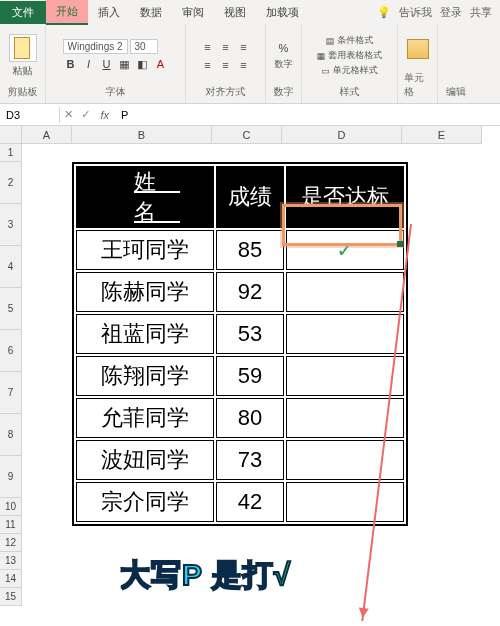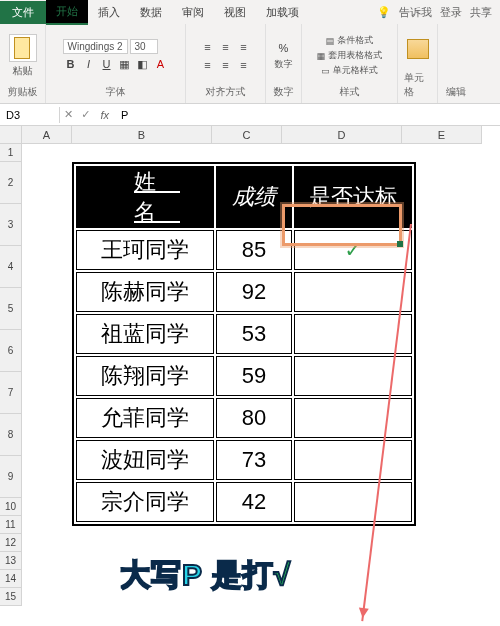--- a/index.html
+++ b/index.html
@@ -1,20 +1,20 @@
 <!DOCTYPE html>
 <html><head>
 <meta charset="utf-8">
 <style>
 * { margin: 0; padding: 0; box-sizing: border-box; font-family: "Microsoft YaHei", sans-serif; }
 body { width: 500px; height: 626px; background: #fff; overflow: hidden; position: relative; }
 .titlebar { height: 24px; background: #f3f2f1; display: flex; align-items: center; font-size: 11px; color: #fff; }
 .titlebar .file { background: #217346; padding: 4px 12px; color: #fff; }
 .titlebar .tab { padding: 4px 10px; color: #444; }
-.titlebar .tab.active { background: #000000; border-bottom: 2px solid #217346; color: #217346; }
+.titlebar .tab.active { background: #fca5a5; border-bottom: 2px solid #217346; color: #217346; }
 .titlebar .right { margin-left: auto; display: flex; gap: 8px; padding-right: 8px; color: #666; align-items: center; }
 .ribbon { height: 80px; background: #f3f2f1; border-bottom: 1px solid #d4d4d4; display: flex; font-size: 10px; color: #555; }
 .rgroup { border-right: 1px solid #e0e0e0; padding: 4px 6px; display: flex; flex-direction: column; justify-content: flex-end; align-items: center; }
 .rgroup .label { font-size: 10px; color: #666; margin-top: 2px; }
 .rgroup .body { flex:1; display:flex; flex-direction:column; gap:2px; align-items:center; justify-content:center;}
 .fontrow { display:flex; gap:2px; align-items:center; }
 .fontbox { border:1px solid #ccc; background:#fff; padding:1px 4px; font-size:10px; min-width:60px; }
 .sizebox { border:1px solid #ccc; background:#fff; padding:1px 4px; font-size:10px; width:28px; }
 .iconbtn { width:16px; height:16px; display:inline-flex; align-items:center; justify-content:center; font-size:11px; color:#444;}
 .paste { display:flex; flex-direction:column; align-items:center; gap:2px;}
@@ -34,21 +34,21 @@
 .rownum { height: 42px; background: #f0f0f0; border-right: 1px solid #d4d4d4; border-bottom: 1px solid #d4d4d4; font-size: 10px; color: #444; text-align: center; display:flex; align-items:center; justify-content:center;}
 .rownum.first { height: 18px; }
 .rownum.tall { height: 42px; }
 .rownum.small { height: 18px; }
 .grid { position: relative; flex:1;}
 .datatable { position: absolute; left: 50px; top: 18px; border: 2px solid #000; }
 .datatable th, .datatable td { border: 1.5px solid #000; text-align: center; font-size: 22px; }
 .datatable th { background: #000; color: #fff; height: 40px; font-weight: normal; }
 .datatable td { height: 40px; background:#fff;}
 .datatable .c-name { width: 138px; }
-.datatable .c-score { width: 76px; font-style: italic; }
+.datatable .c-score { width: 68px; }
 .datatable .c-pass { width: 118px; }
 .datatable th.c-name { letter-spacing: 24px; padding-left:24px;text-decoration:underline;}
 .selected-cell { position: absolute; left: 260px; top: 60px; width: 120px; height: 42px; border: 3px solid #ec9a6a; box-shadow: 0 0 0 2px rgba(236,154,106,0.4); pointer-events:none;}
 .selected-cell::after { content:""; position:absolute; right:-4px; bottom:-4px; width:6px; height:6px; background:#217346;}
 .checkmark { color: #2e9e4a; font-size: 20px; }
 .arrow { position:absolute; left: 388px; top: 80px; width:1px; height:400px; border-left: 2px solid #ec6a6a; transform: rotate(7deg); transform-origin: top; pointer-events:none;}
 .arrow::after { content:""; position:absolute; bottom:-2px; left:-6px; border:5px solid transparent; border-top:10px solid #ec6a6a;}
 .caption { position: absolute; left: 120px; top: 555px; font-size: 30px; font-weight: bold; color: #28d4e8; -webkit-text-stroke: 2px #0a2a4a; letter-spacing: 1px; text-align: center; }
 .caption .chk { color: #2ee85a; }
 .stylesbody { display:flex; flex-direction:column; gap:1px; font-size:9px; align-items:flex-start;}

